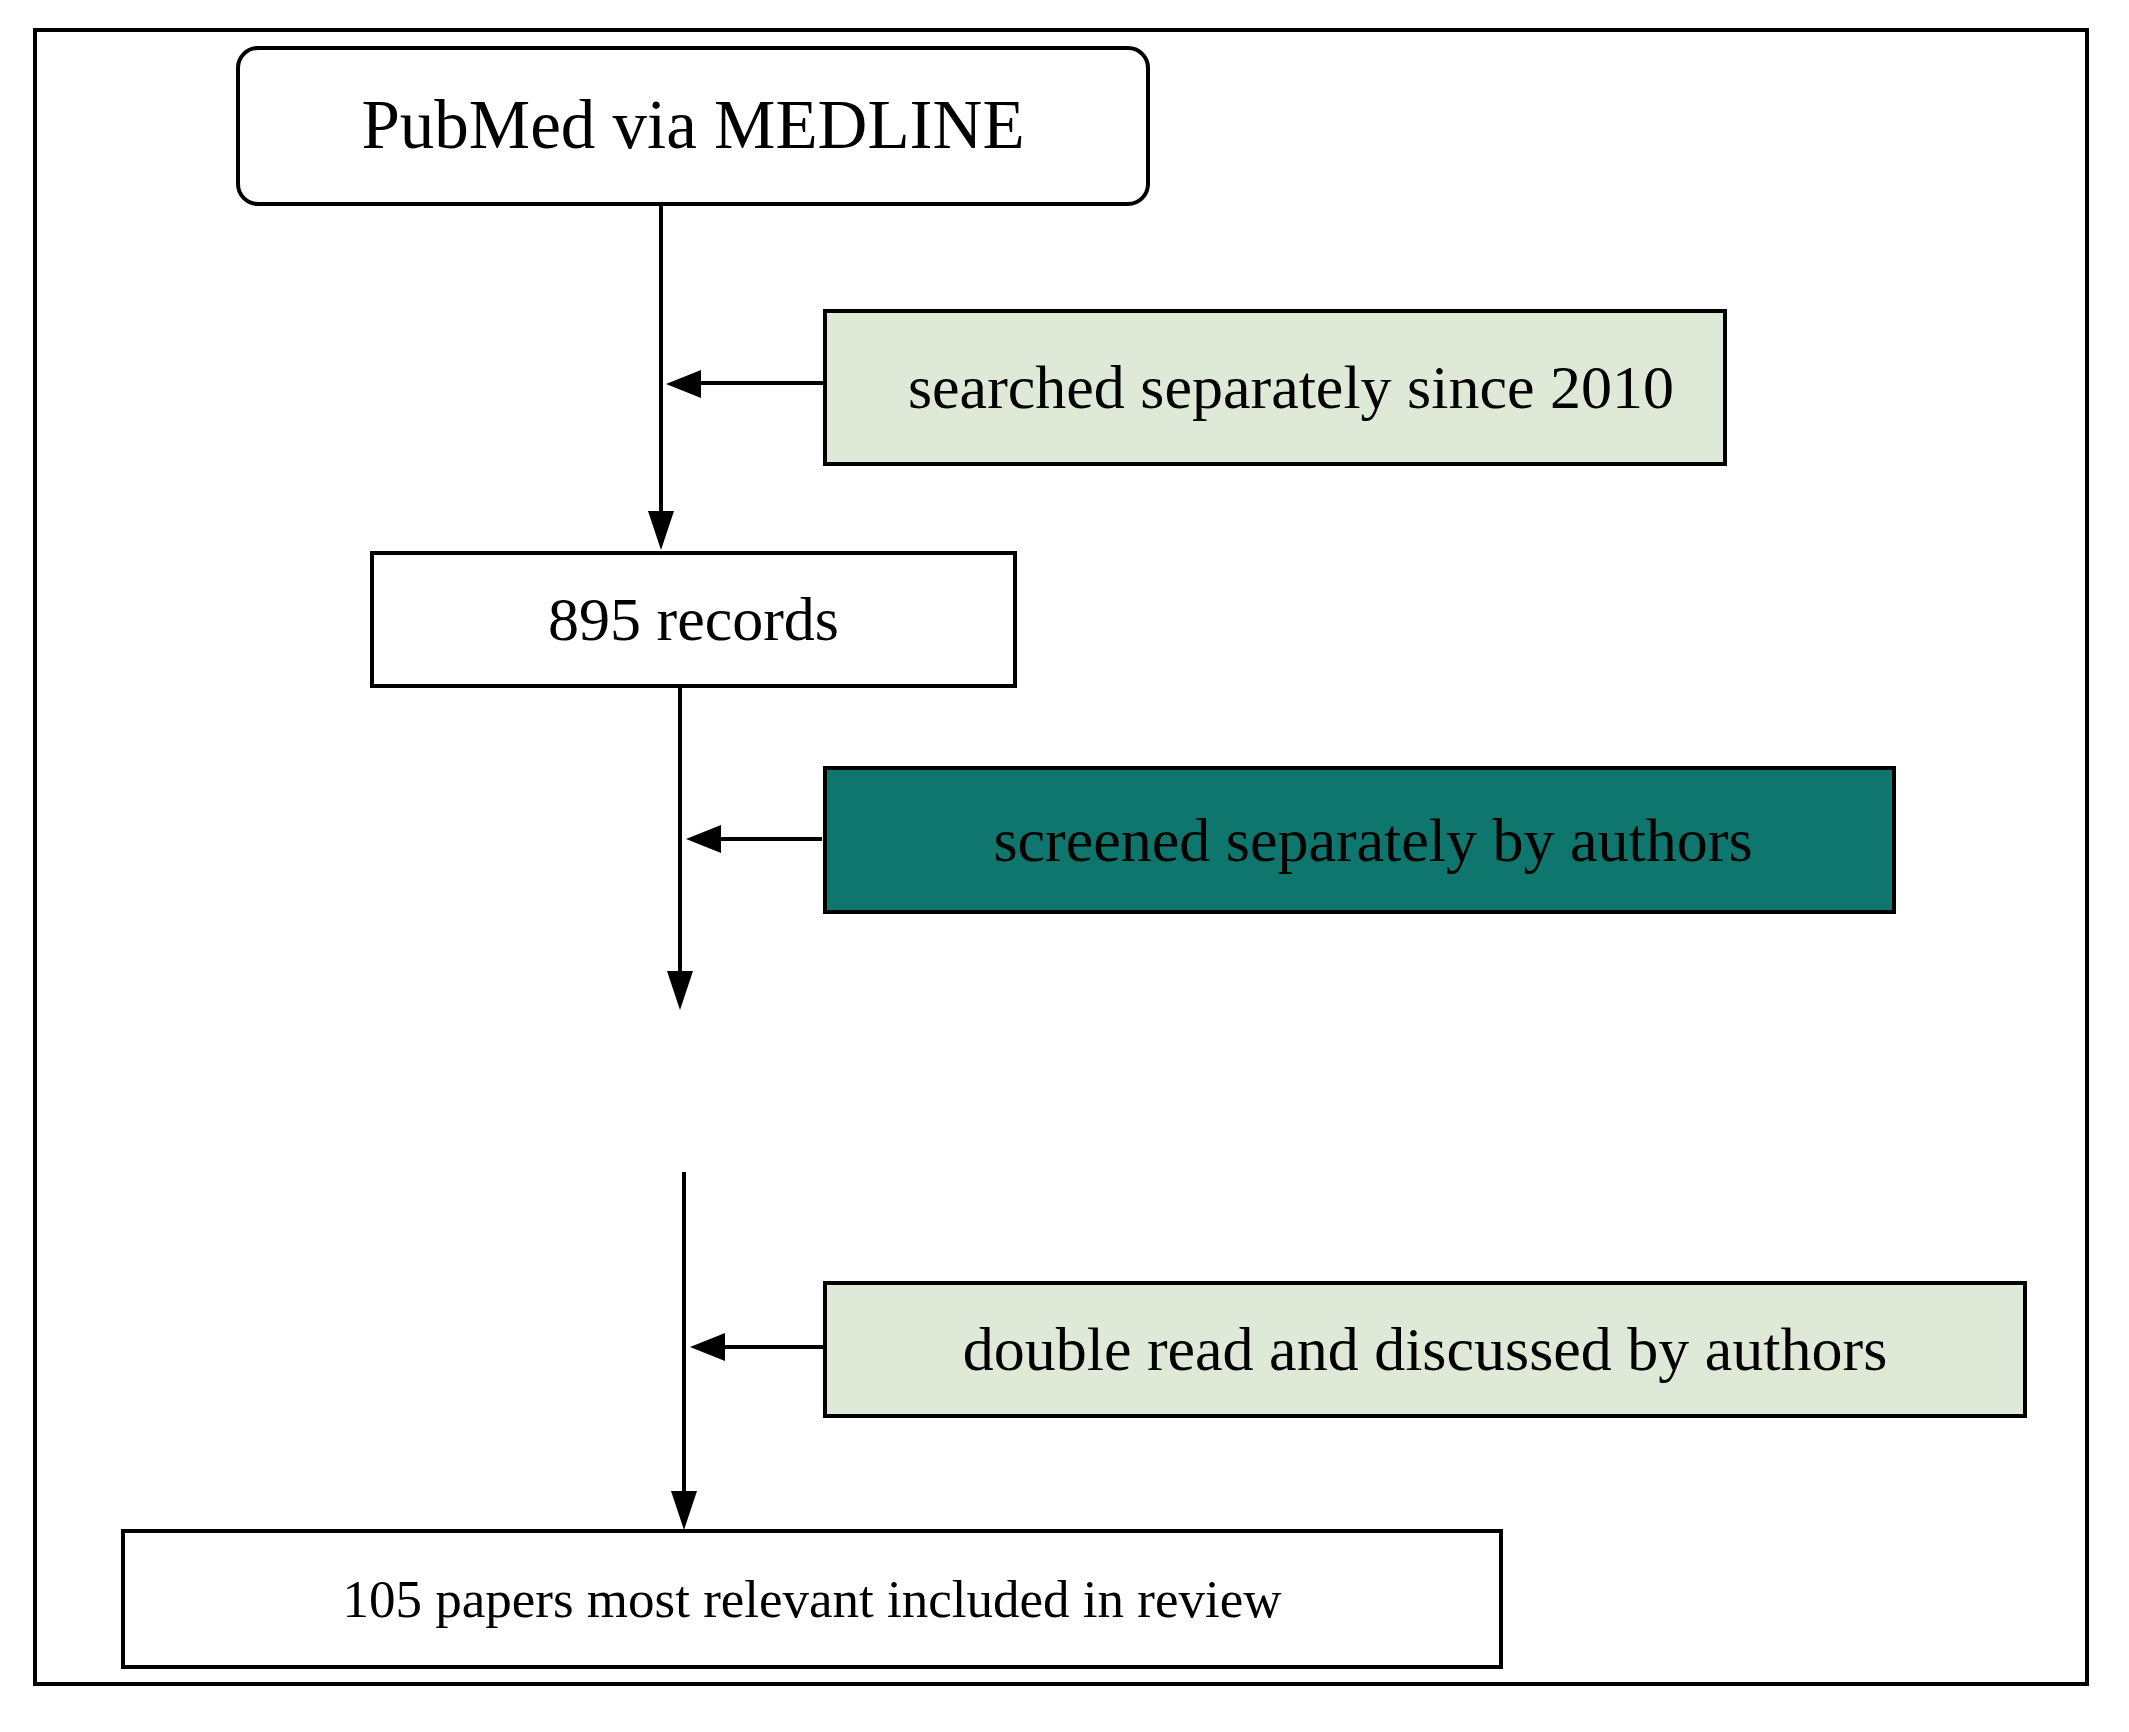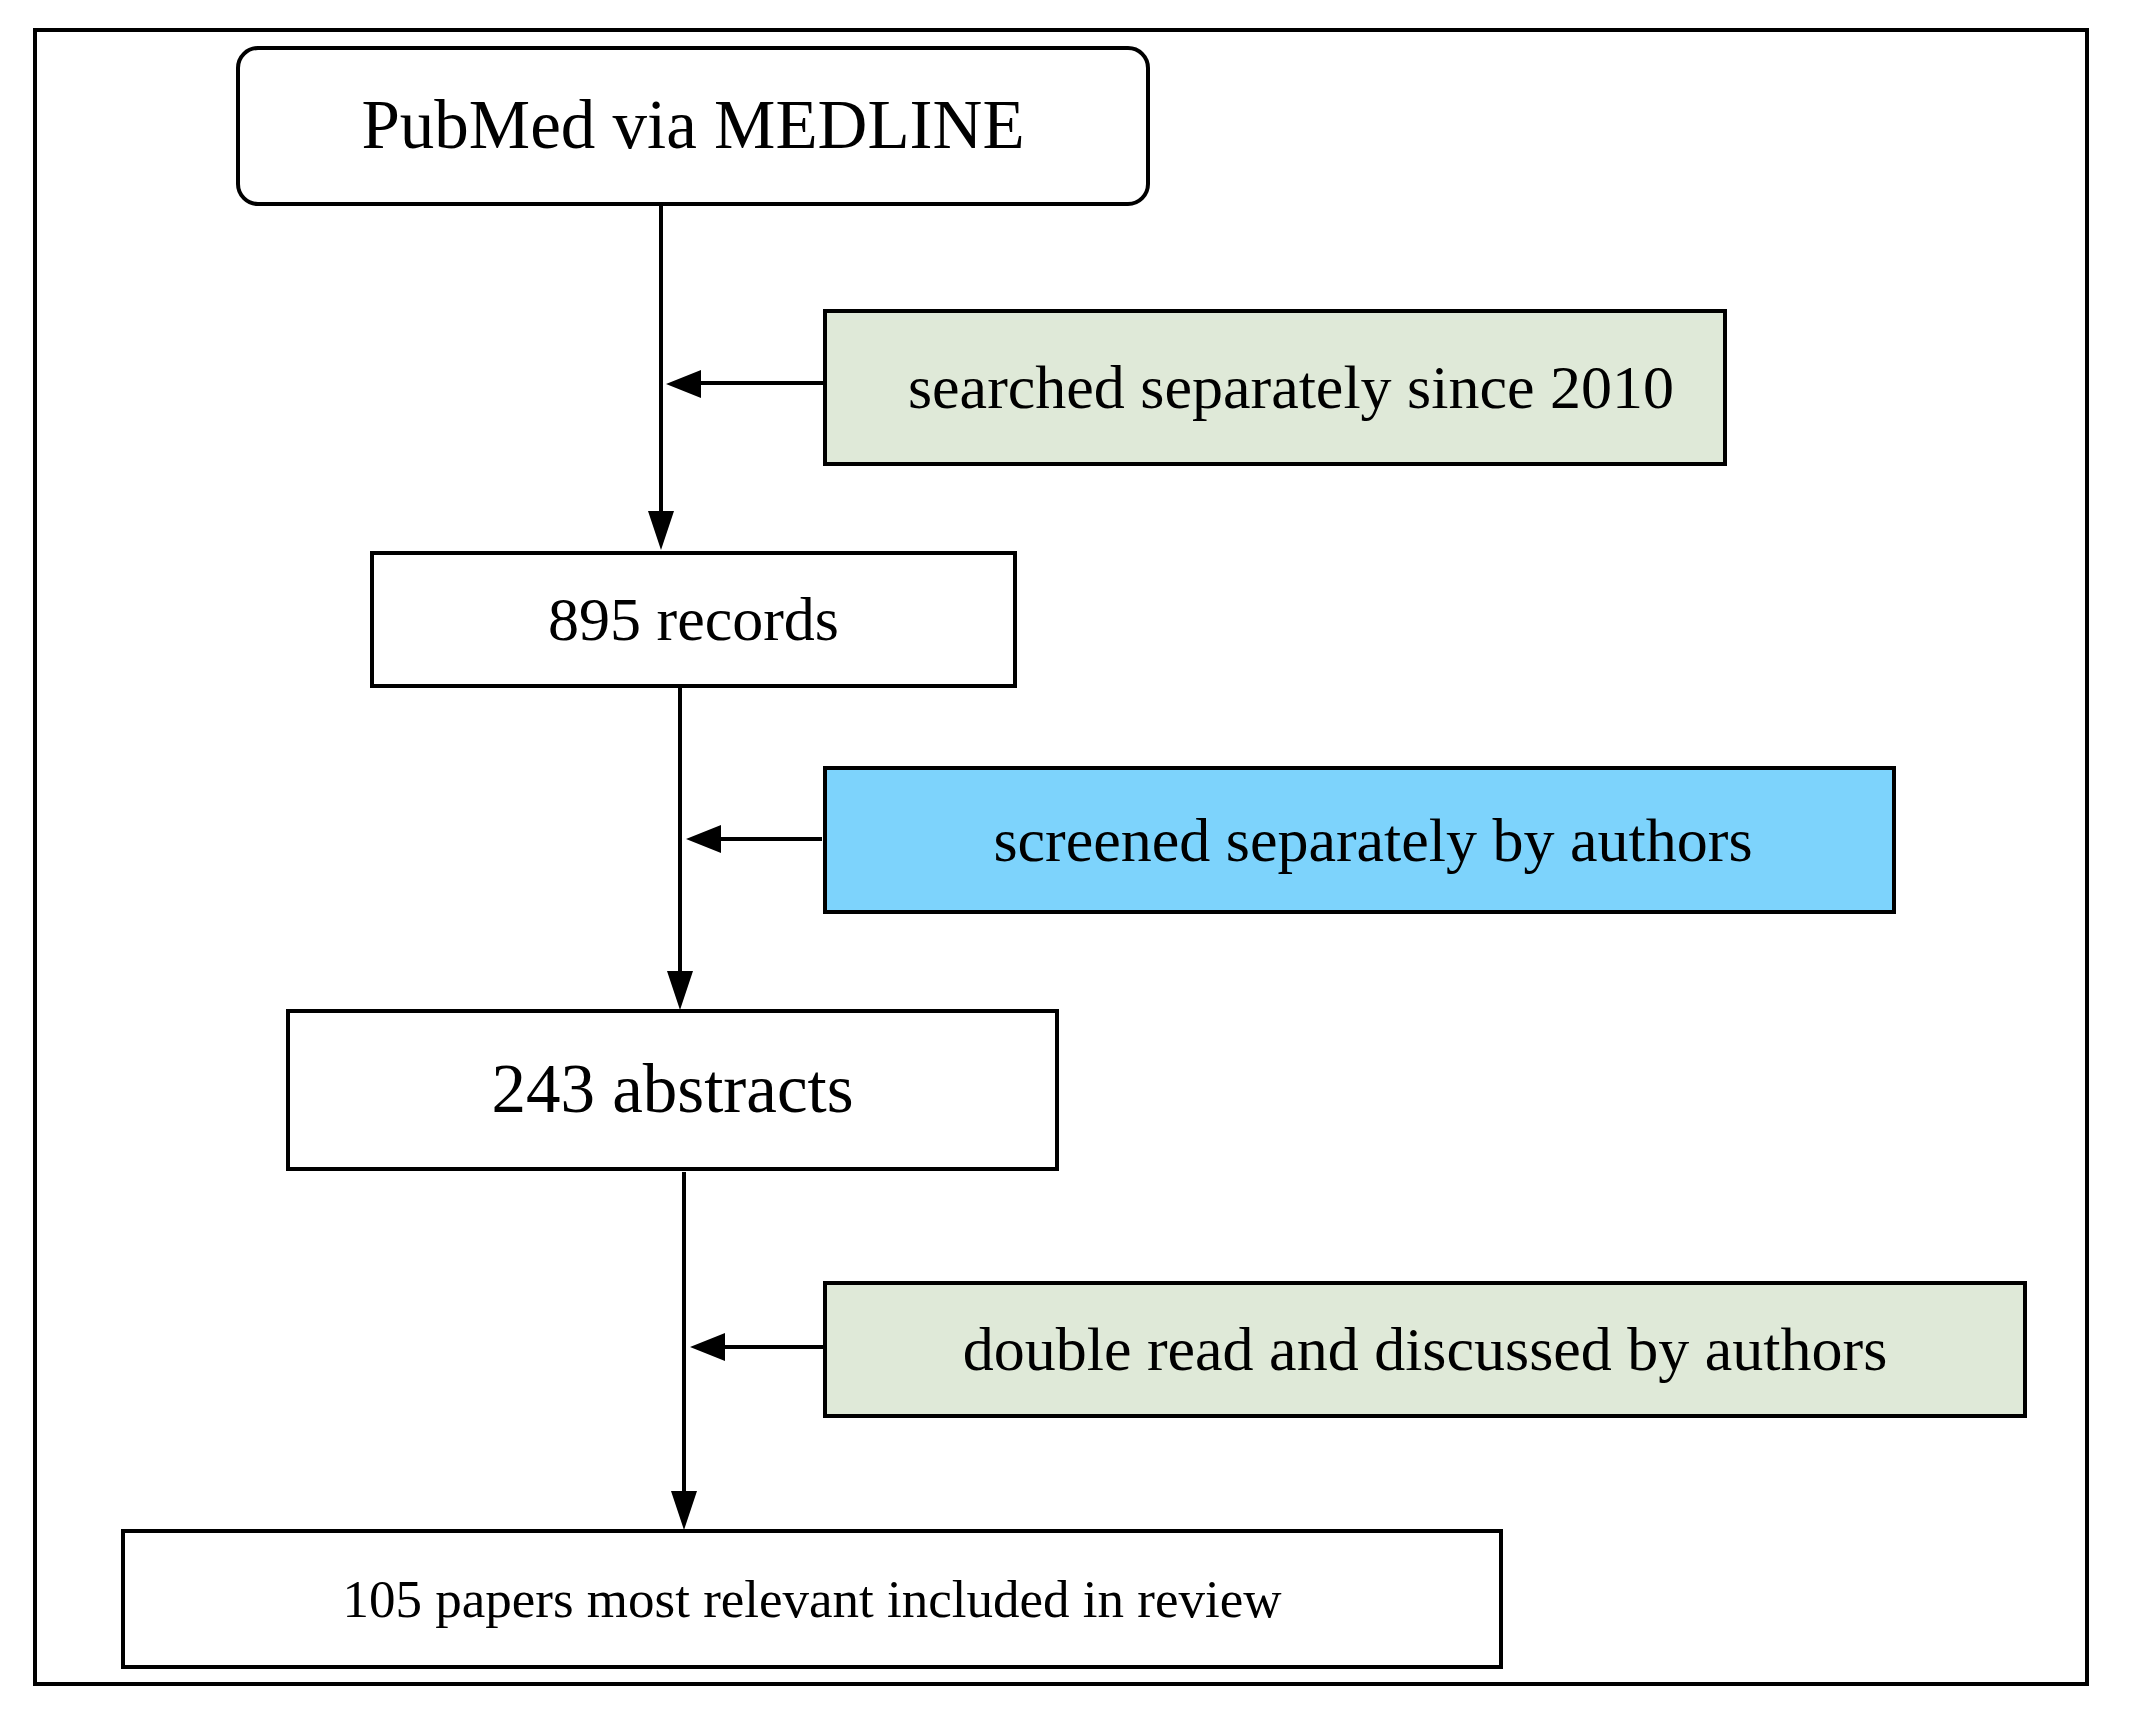--- a/index.html
+++ b/index.html
@@ -73,31 +73,28 @@
 <div class="canvas">
 
   <div class="outer-border"></div>
 
   <div class="node" id="box-pubmed">
     <span>PubMed via MEDLINE</span>
   </div>
   <div class="node" id="box-records">
     <span>895 records</span>
   </div>
-  <div class="node" id="box-abstracts">
-    <span>243 abstracts</span>
-  </div>
   <div class="node" id="box-included">
     <span>105 papers most relevant included in review</span>
   </div>
 
   <div class="annotation" id="ann-searched" style="background: rgb(223, 233, 216); padding-left: 32px;">
     <span>searched separately since 2010</span>
   </div>
-  <div class="annotation" id="ann-screened" style="background: #7dd3fc; padding-left: 27px;">
+  <div class="annotation" id="ann-screened" style="background: #0f766e; padding-left: 27px;">
     <span>screened separately by authors</span>
   </div>
   <div class="annotation" id="ann-double" style="background: rgb(223, 233, 216);">
     <span>double read and discussed by authors</span>
   </div>
 
   <div class="vline" id="v1-stem"></div>
   <div class="arrowhead-down" id="v1-head"></div>
   <div class="vline" id="v2-stem"></div>
   <div class="arrowhead-down" id="v2-head"></div>

